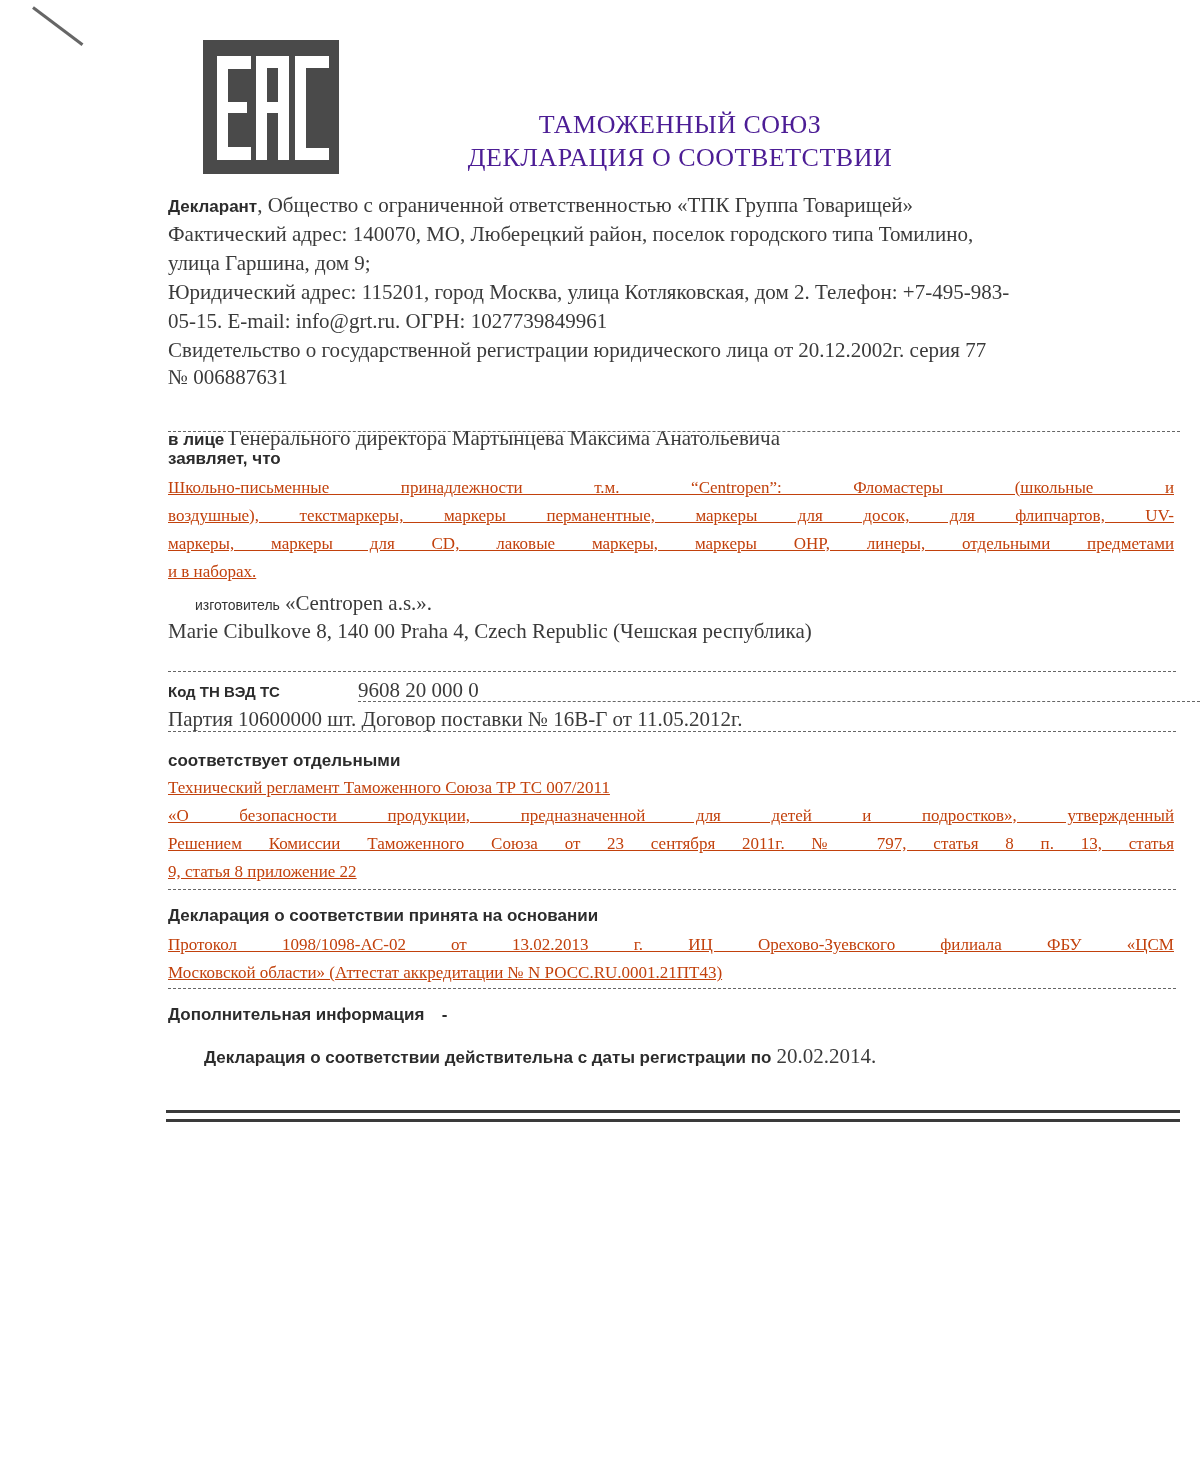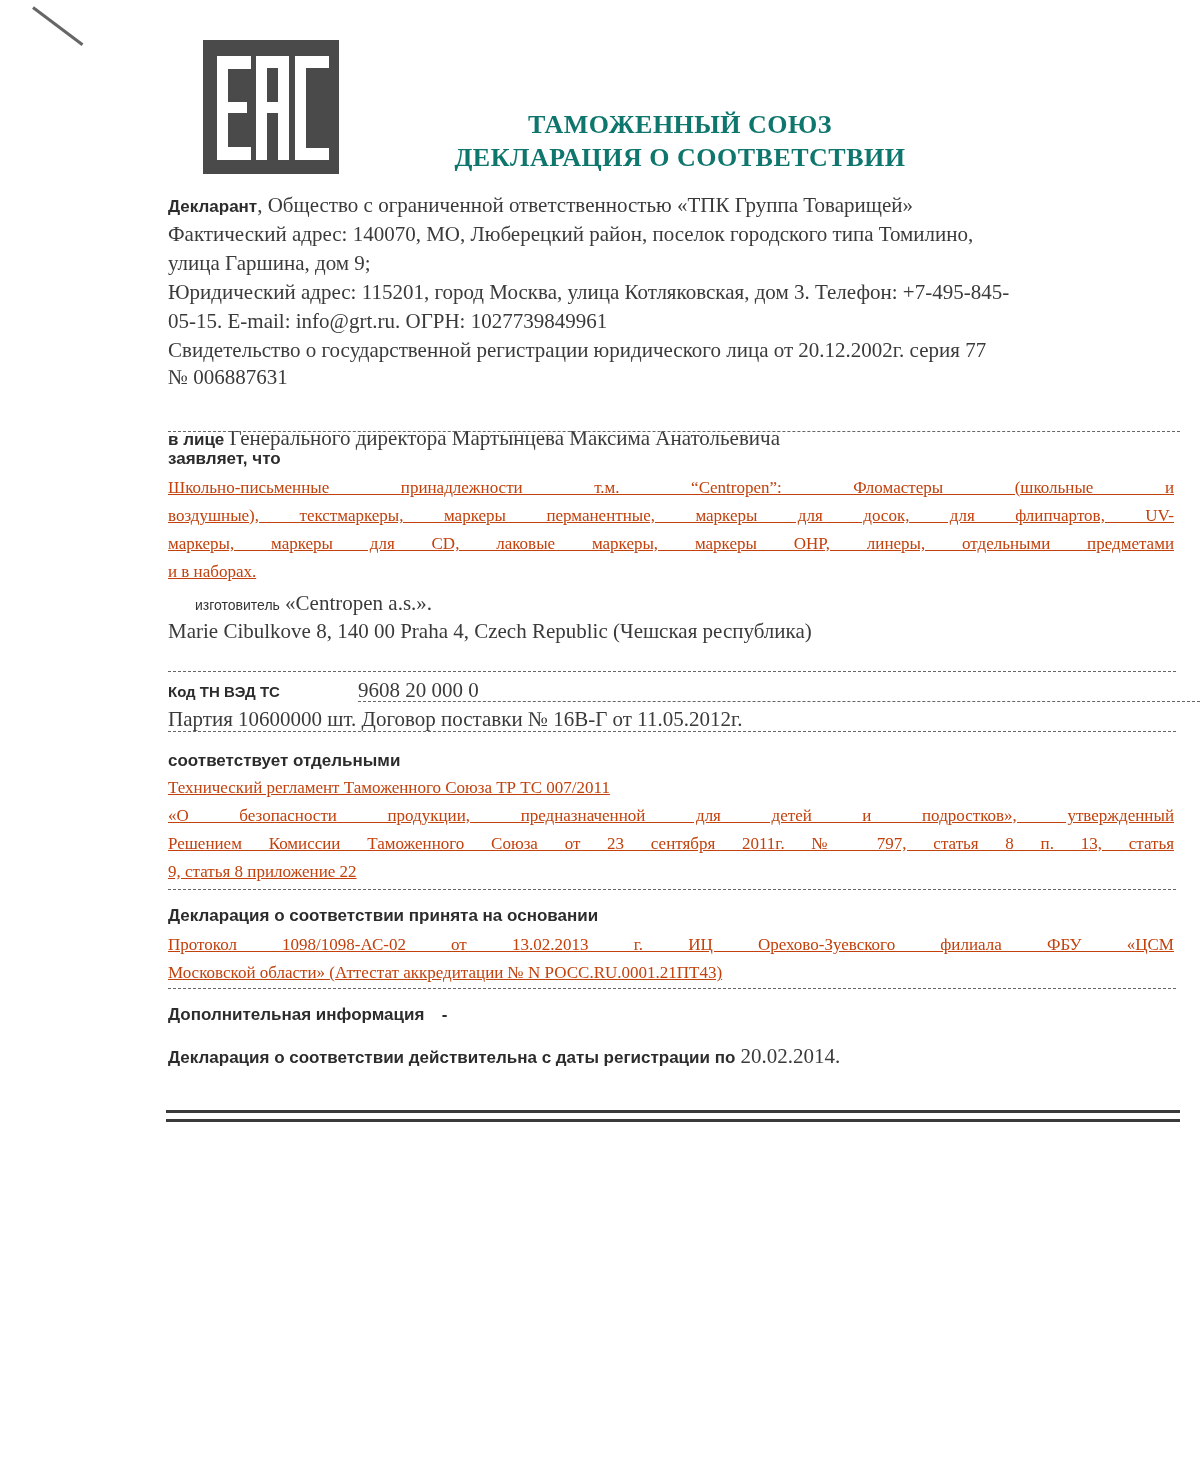--- a/index.html
+++ b/index.html
@@ -5,21 +5,21 @@
   html, body { margin: 0; padding: 0; background: #ffffff; }
   body { width: 1200px; height: 1480px; position: relative; overflow: hidden; color: #2a2a2a; }
   .page { position: absolute; left: 0; top: 0; width: 1200px; height: 1480px; }
   .serif { font-family: "Liberation Serif", "DejaVu Serif", serif; }
 
   .scratch { position: absolute; left: 33px; top: 6px; width: 62px; height: 3px; background: #666; transform: rotate(37deg); transform-origin: left center; }
 
   .eac-logo { position: absolute; left: 203px; top: 40px; width: 136px; height: 134px; background: #4a4a4a; }
   .eac-logo svg { display:block; }
 
-  .title { position: absolute; left: 400px; width: 560px; text-align: center; font-weight: bold; font-size: 26px; letter-spacing: 0.5px; color: #0f766e; }
+  .title { position: absolute; left: 400px; width: 560px; text-align: center; font-weight: normal; font-size: 26px; letter-spacing: 0.5px; color: #4c1d95; }
   .title.l1 { top: 110px; }
   .title.l2 { top: 143px; }
 
   .txt { position: absolute; left: 168px; font-size: 21px; line-height: 26px; white-space: nowrap; color: #3a3a3a; }
   .lbl { font-family: "Liberation Sans", "DejaVu Sans", sans-serif; font-weight: bold; font-size: 17px; color: #2c2c2c; }
   .lbl-sm { font-family: "Liberation Sans", "DejaVu Sans", sans-serif; font-size: 14px; color: #333; }
 
   .justify { position: absolute; left: 168px; width: 1006px; font-size: 17px; line-height: 28px; text-align: justify; text-align-last: left; color: #c2410c; text-decoration: underline; }
   .justify-line { display: block; text-align: justify; text-align-last: justify; }
   .justify-line.last { text-align-last: left; }
@@ -56,21 +56,21 @@
   </div>
 
   <div class="title l1 serif">ТАМОЖЕННЫЙ СОЮЗ</div>
   <div class="title l2 serif">ДЕКЛАРАЦИЯ О СООТВЕТСТВИИ</div>
 
   <div class="txt serif" style="top:192px;">
     <span class="lbl">Декларант</span><span>, Общество с ограниченной ответственностью «ТПК Группа Товарищей»</span>
   </div>
   <div class="txt serif" style="top:221px;">Фактический адрес: 140070, МО, Люберецкий район, поселок городского типа Томилино,</div>
   <div class="txt serif" style="top:250px;">улица Гаршина, дом 9;</div>
-  <div class="txt serif" style="top:279px;">Юридический адрес: 115201, город Москва, улица Котляковская, дом 3. Телефон: +7-495-845-</div>
+  <div class="txt serif" style="top:279px;">Юридический адрес: 115201, город Москва, улица Котляковская, дом 2. Телефон: +7-495-983-</div>
   <div class="txt serif" style="top:308px;">05-15. E-mail: info@grt.ru. ОГРН: 1027739849961</div>
   <div class="txt serif" style="top:337px;">Свидетельство о государственной регистрации юридического лица от 20.12.2002г. серия 77</div>
   <div class="txt serif" style="top:364px;">№ 006887631</div>
 
   <div class="txt serif" style="top:405px;margin-top:20px;">
     <span class="lbl">в лице</span><span> Генерального директора Мартынцева Максима Анатольевича</span>
   </div>
   <div class="dash" style="left:168px; top:431px; width:1012px;"></div>
 
   <div class="txt lbl" style="top:446px;">заявляет, что</div>
@@ -111,20 +111,20 @@
     <span class="justify-line">Протокол 1098/1098-АС-02 от 13.02.2013 г. ИЦ Орехово-Зуевского филиала ФБУ «ЦСМ</span>
     <span class="justify-line last">Московской области» (Аттестат аккредитации № N РОСС.RU.0001.21ПТ43)</span>
   </div>
   <div class="dash" style="left:168px; top:988px; width:1008px;"></div>
 
   <div class="txt" style="top:1000px;">
     <span class="lbl">Дополнительная информация</span>
     <span class="lbl" style="margin-left:12px;">-</span>
   </div>
 
-  <div class="txt" style="top:1043px;">
+  <div class="txt" style="top:1043px;margin-left:36px;">
     <span class="lbl">Декларация о соответствии действительна с даты регистрации по</span><span class="serif"> 20.02.2014.</span>
   </div>
 
   <div class="rule" style="top:1110px;"></div>
   <div class="rule" style="top:1119px;"></div>
 
 </div>
 
 </body></html>

